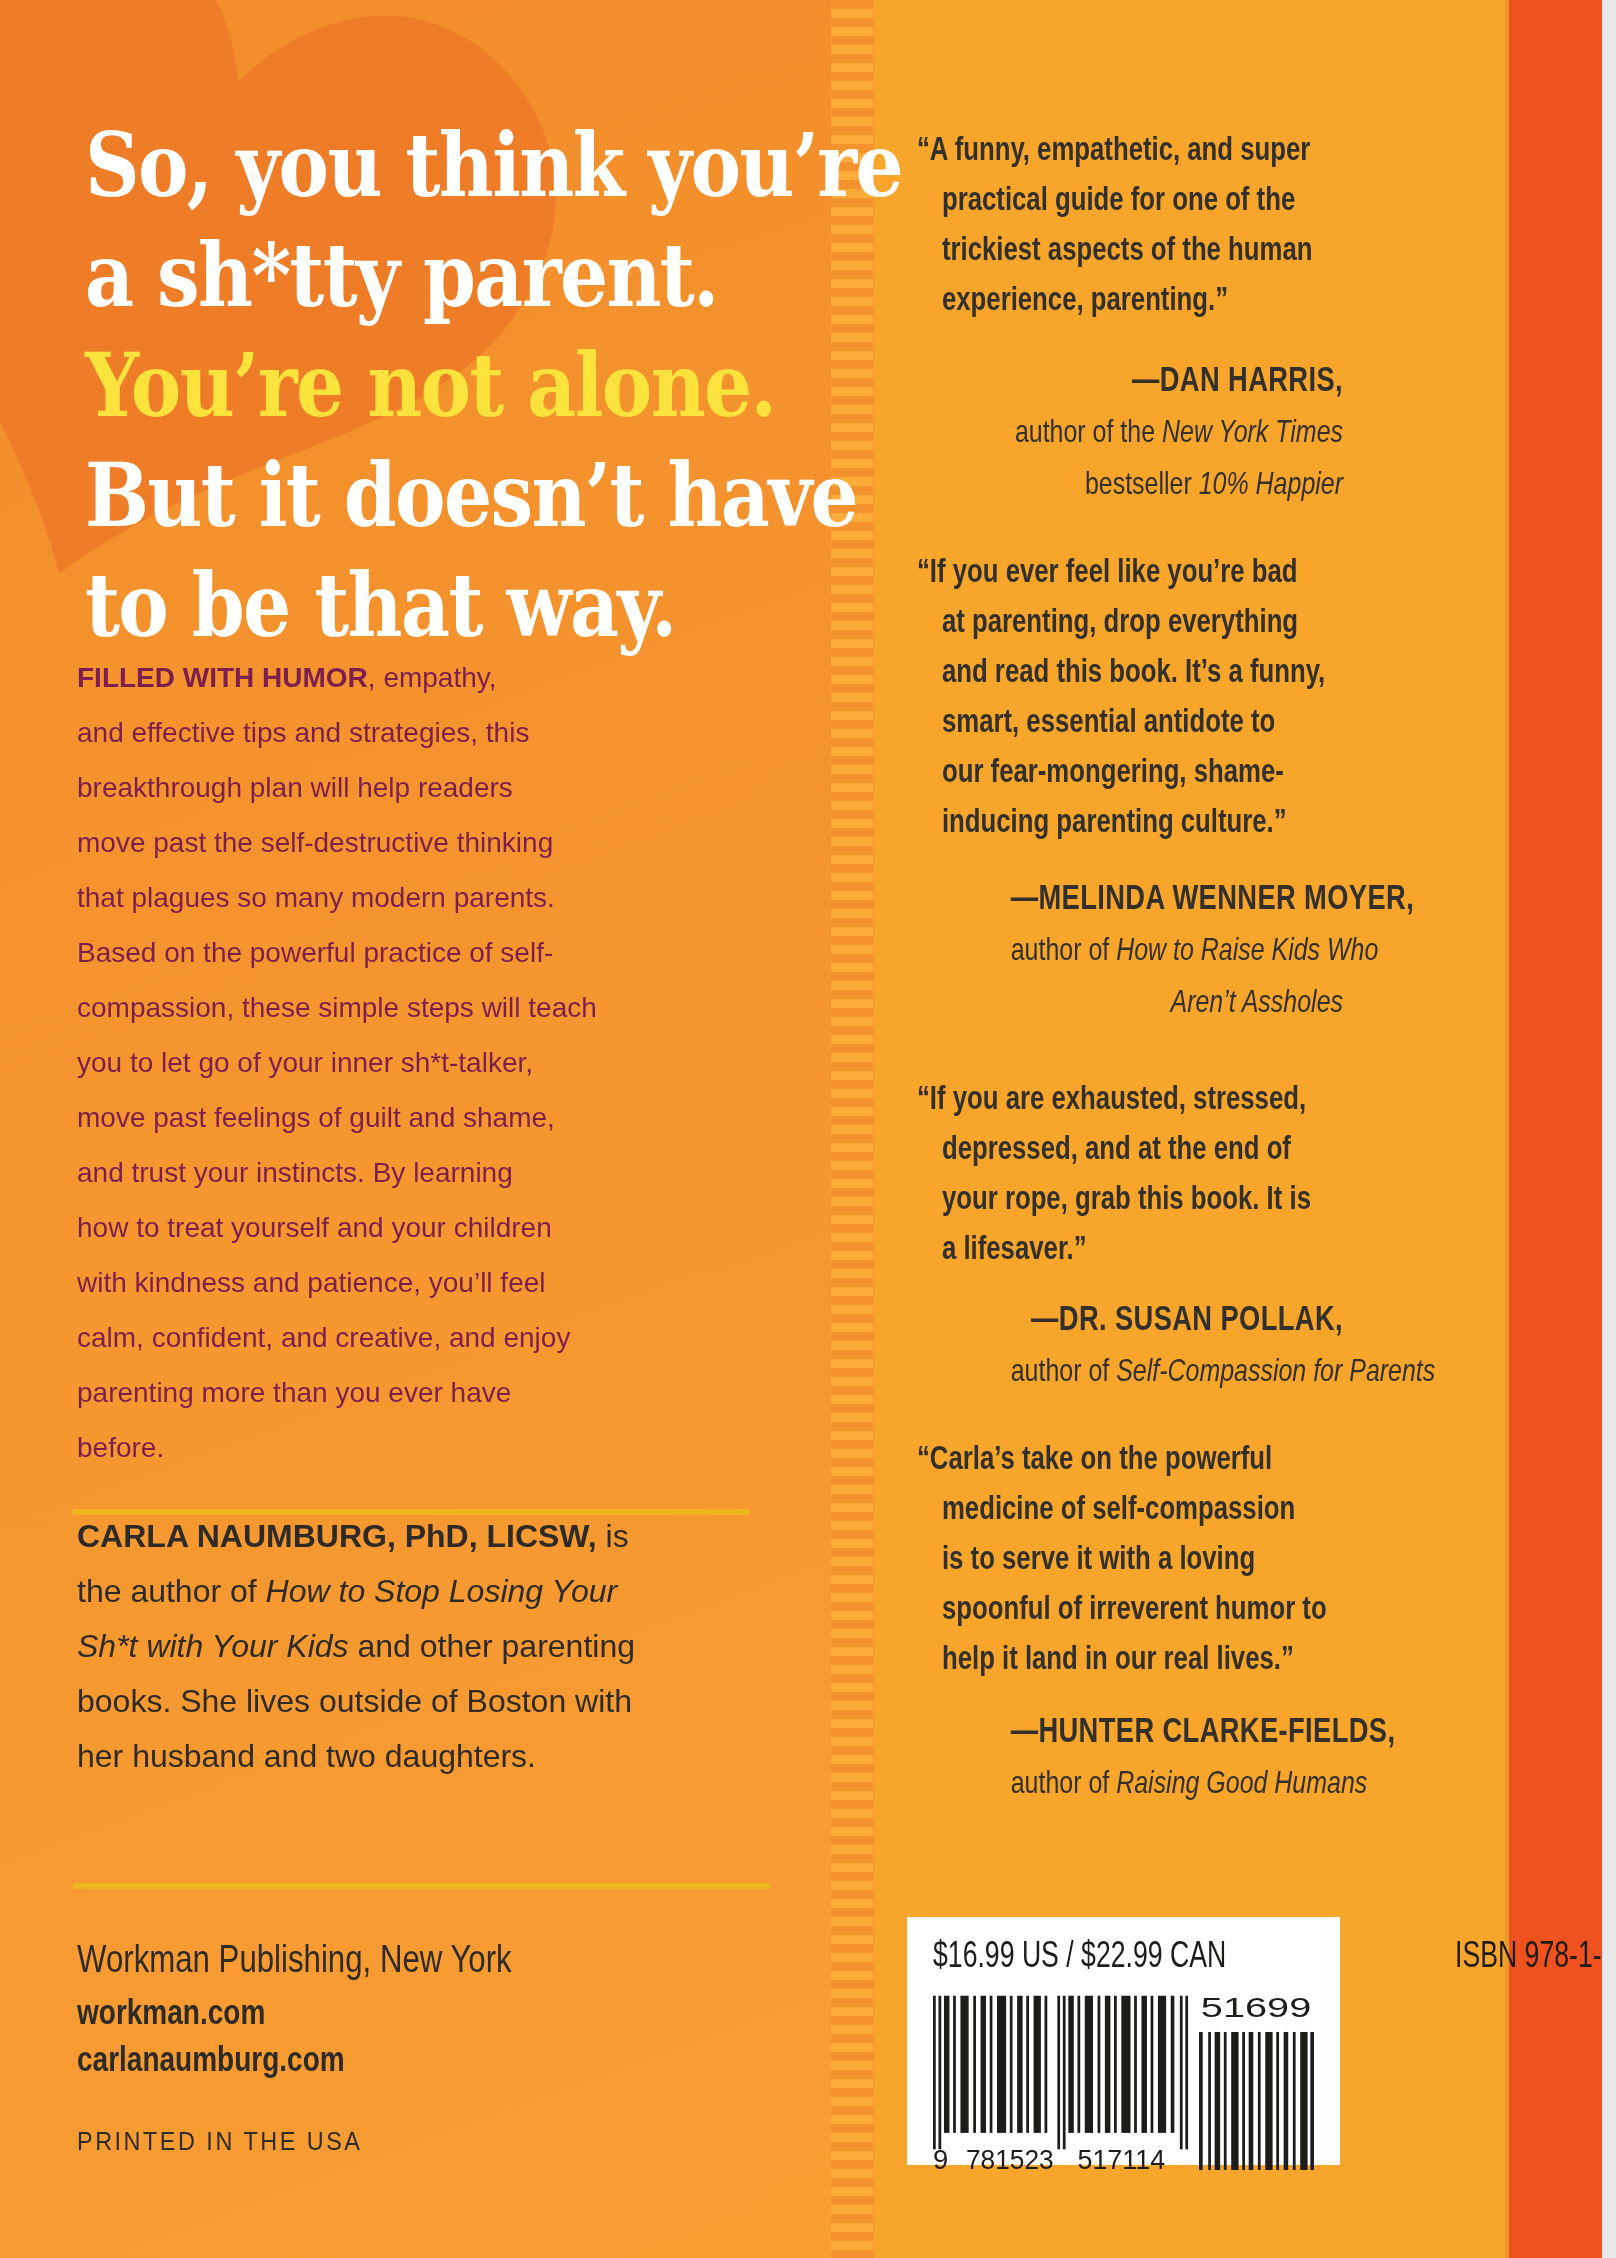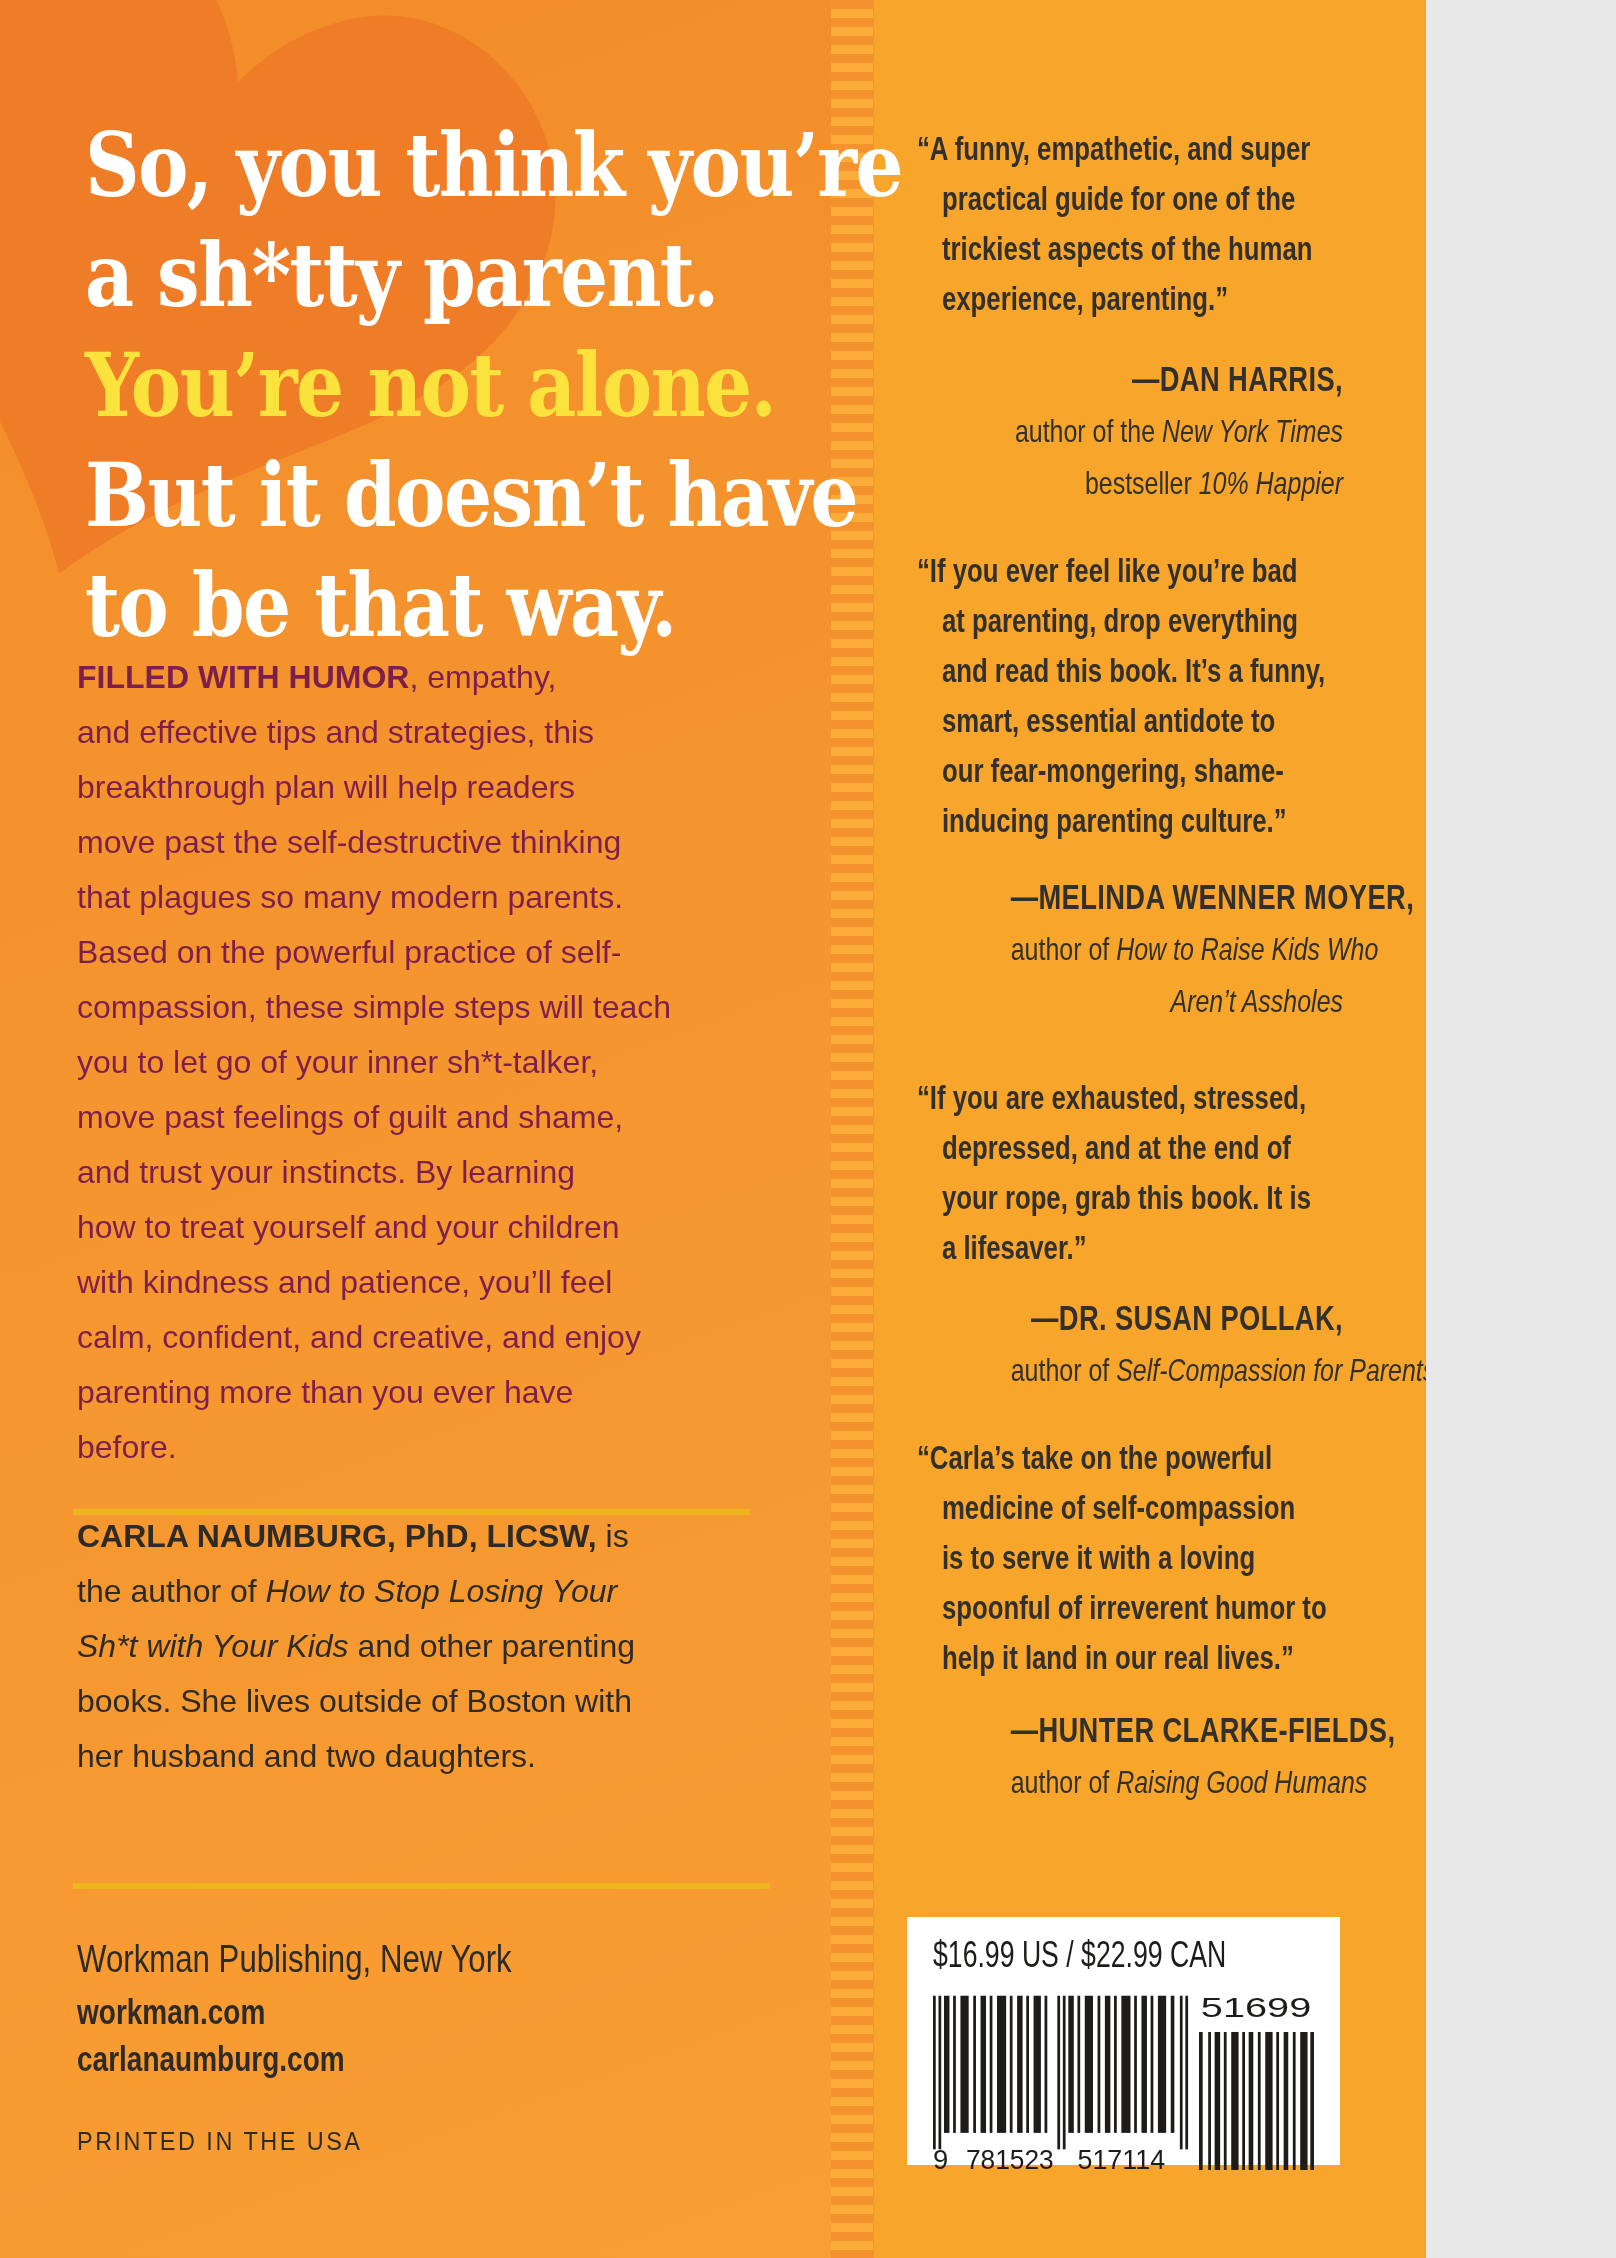--- a/index.html
+++ b/index.html
@@ -1,31 +1,31 @@
 <!DOCTYPE html>
 <html style="font-size:15px"><head>
 <meta charset="utf-8">
 <style>
   html,body{margin:0;padding:0;background:#e8e8e8;}
   .cover{
-    position:relative;width:1426px;height:2258px;overflow:hidden;
+    position:relative;width:1602px;height:2258px;overflow:hidden;
     font-family:"Liberation Sans",sans-serif;background:#F5952F;
   }
   
   .left-panel{position:absolute;left:0;top:0;width:831px;height:2258px;
     background:linear-gradient(160deg,#F28D2A 0%,#F5952F 45%,#F89E33 100%);}
   .heart-wrap{position:absolute;left:-179px;top:-52px;width:697px;height:645px;
     transform:rotate(20deg);z-index:0;}
   .heart-wrap svg{display:block;width:100%;height:100%;}
   .headline{position:absolute;left:85px;top:111px;width:772px;z-index:2;
     font-family:"DejaVu Serif","Liberation Serif",serif;font-weight:700;
     font-size:87px;line-height:110px;letter-spacing:-1.9px;color:#FFFFFF;
     transform:scaleX(.87);transform-origin:0 0;white-space:nowrap;}
   .intro{position:absolute;left:77px;top:650px;width:744px;z-index:2;
-    font-size:32px;line-height:55px;color:#7D1F4D;white-space:nowrap;}
+    font-size:28px;line-height:55px;color:#7D1F4D;white-space:nowrap;}
   .divider{position:absolute;height:5.6px;background:#EFB51F;z-index:2;}
   .divider.d1{left:73px;top:1509px;width:677px;}
   .divider.d2{left:73px;top:1883px;width:697px;}
   .bio{position:absolute;left:77px;top:1509px;width:744px;z-index:2;
     font-size:32px;line-height:55px;color:#2E2B27;white-space:nowrap;}
   .publisher{position:absolute;left:77px;top:1930px;z-index:2;color:#2E2B27;
     transform:scaleX(.8);transform-origin:0 0;white-space:nowrap;}
   .publisher .pub-name{font-size:39px;line-height:58px;}
   .publisher .pub-url{font-size:35px;line-height:47px;font-weight:700;}
   .printed{position:absolute;left:77px;top:2126px;z-index:2;color:#2E2B27;

